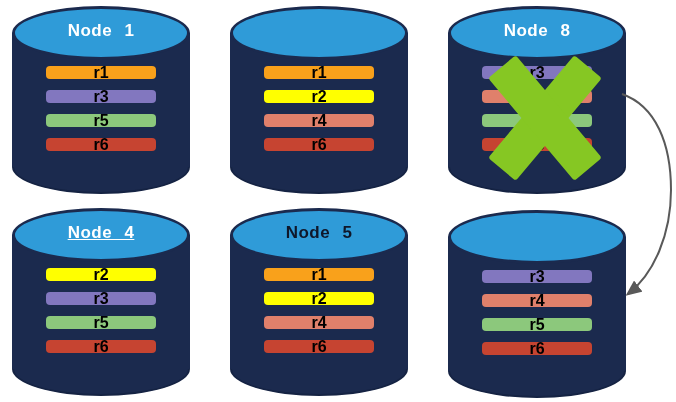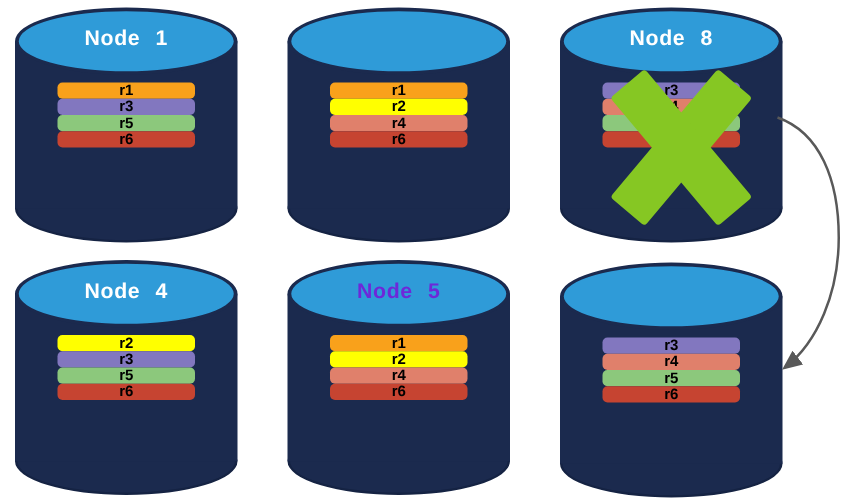--- a/index.html
+++ b/index.html
@@ -25,22 +25,22 @@
   .cyl-top{
     position:absolute;left:0;top:0;width:178px;height:54px;border-radius:50%;
     box-sizing:border-box;border:3px solid #1B2A4E;z-index:4;
   }
   .node-title{
     position:absolute;left:0;top:15px;width:178px;text-align:center;z-index:5;
     font-size:17px;font-weight:bold;word-spacing:7px;letter-spacing:0.5px;
   }
   .bars{position:absolute;left:34px;top:60px;width:110px;z-index:3;}
   .bar{
-    height:13px;border-radius:4px;
-    text-align:center;font-size:12px;font-weight:bold;line-height:13px;color:#000000;
+    height:13px;margin-bottom:11px;border-radius:4px;
+    text-align:center;font-size:16px;font-weight:bold;line-height:13px;color:#000000;
   }
   .fail-x{position:absolute;left:97px;top:112px;width:0;height:0;z-index:6;}
   .fail-x .arm{
     position:absolute;left:-18px;top:-67px;width:36px;height:134px;border-radius:3px;
   }
   .fail-x .a1{transform:rotate(40deg);}
   .fail-x .a2{transform:rotate(-40deg);}
   #failover-arrow{position:absolute;left:598px;top:82px;z-index:7;}
 </style>
 </head>
@@ -93,34 +93,34 @@
   <div class="node n4">
     <div class="cyl-bottom" style="background: rgb(27, 42, 78);"></div>
     <div class="cyl-body" style="background: rgb(27, 42, 78);"></div>
     <div class="bars">
       <div class="bar" style="background: rgb(255, 255, 0);">r2</div>
       <div class="bar" style="background: rgb(130, 119, 191);">r3</div>
       <div class="bar" style="background: rgb(140, 200, 124);">r5</div>
       <div class="bar" style="background: rgb(198, 68, 49);">r6</div>
     </div>
     <div class="cyl-top" style="background: rgb(47, 155, 216);"></div>
-    <div class="node-title" style="color: rgb(255, 255, 255);">Node 4</div>
+    <div class="node-title" style="color: rgb(255, 255, 255); text-decoration: underline;">Node 4</div>
   </div>
 
   <div class="node n5">
     <div class="cyl-bottom" style="background: rgb(27, 42, 78);"></div>
     <div class="cyl-body" style="background: rgb(27, 42, 78);"></div>
     <div class="bars">
       <div class="bar" style="background: rgb(249, 161, 27);">r1</div>
       <div class="bar" style="background: rgb(255, 255, 0);">r2</div>
       <div class="bar" style="background: rgb(224, 128, 107);">r4</div>
       <div class="bar" style="background: rgb(198, 68, 49);">r6</div>
     </div>
     <div class="cyl-top" style="background: rgb(47, 155, 216);"></div>
-    <div class="node-title" style="color: #6d28d9;">Node 5</div>
+    <div class="node-title" style="color: #0f172a;">Node 5</div>
   </div>
 
   <div class="node n6">
     <div class="cyl-bottom" style="background: rgb(27, 42, 78);"></div>
     <div class="cyl-body" style="background: rgb(27, 42, 78);"></div>
     <div class="bars">
       <div class="bar" style="background: rgb(130, 119, 191);">r3</div>
       <div class="bar" style="background: rgb(224, 128, 107);">r4</div>
       <div class="bar" style="background: rgb(140, 200, 124);">r5</div>
       <div class="bar" style="background: rgb(198, 68, 49);">r6</div>

